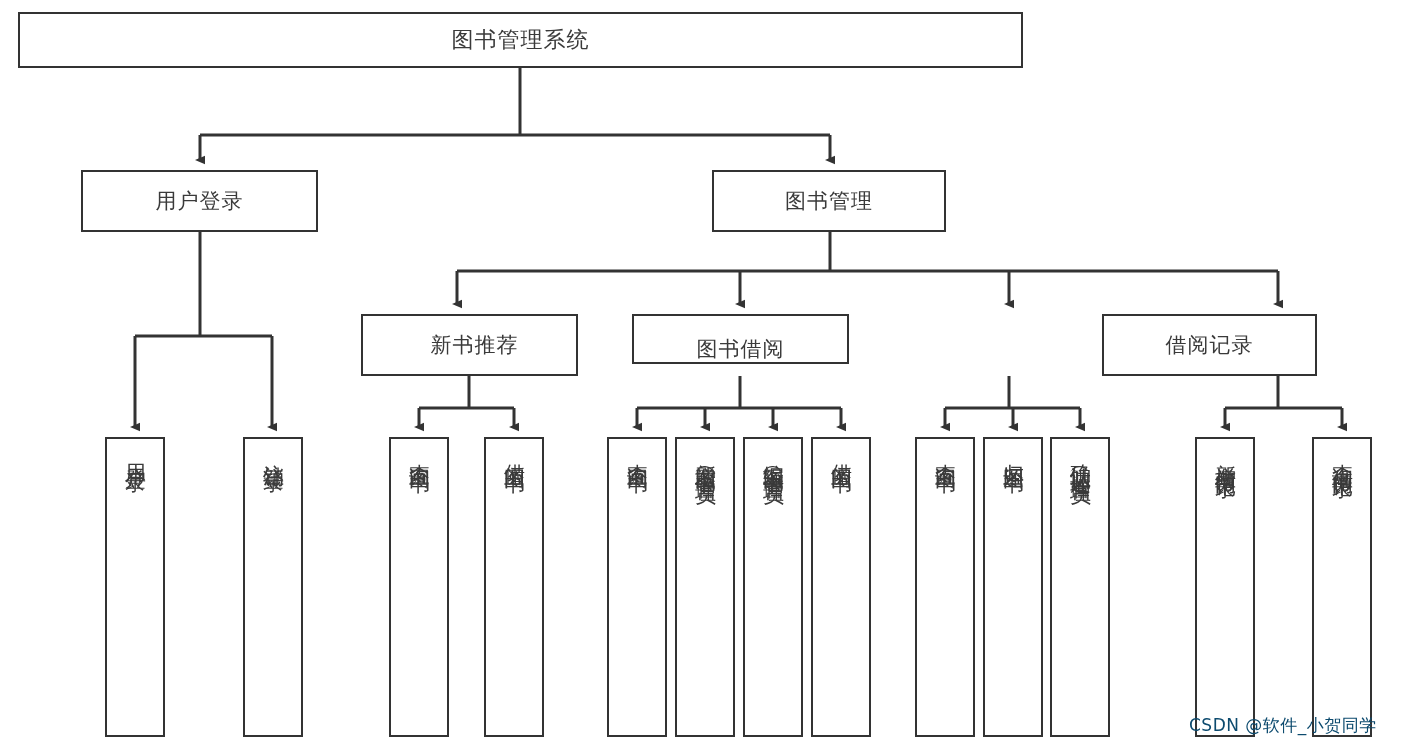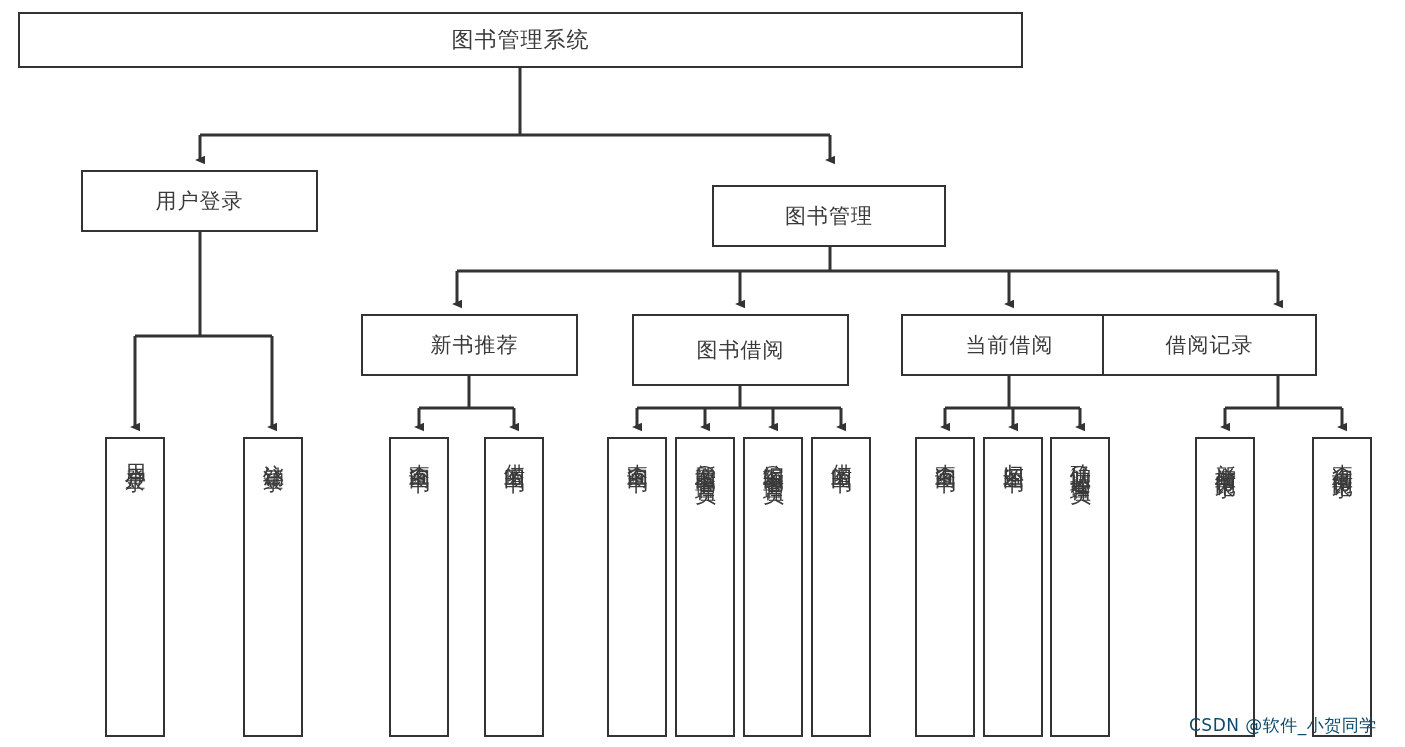--- a/index.html
+++ b/index.html
@@ -125,32 +125,29 @@
     </g>
   </svg>
 
   <div class="node" id="node-root" style="left:18px; top:12px; width:1005px; height:56px;">
     <span class="node-label">图书管理系统</span>
   </div>
 
   <div class="node" style="left:81px; top:170px; width:237px; height:62px;">
     <span class="node-label">用户登录</span>
   </div>
-  <div class="node" style="left:712px; top:185px; width:234px; height:62px;">
+  <div class="node" style="left:712px; top:170px; width:234px; height:62px;">
     <span class="node-label">图书管理</span>
   </div>
 
   <div class="node" style="left:361px; top:314px; width:217px; height:62px;padding-left:10px;">
     <span class="node-label">新书推荐</span>
   </div>
-  <div class="node" style="left:632px; top:314px; width:217px; height:72px;">
+  <div class="node" style="left:632px; top:314px; width:217px; height:50px;align-items:flex-end;">
     <span class="node-label">图书借阅</span>
-  </div>
-  <div class="node" style="left:901px; top:314px; width:217px; height:62px;">
-    <span class="node-label">当前借阅</span>
   </div>
   <div class="node" style="left:1102px; top:314px; width:215px; height:62px;">
     <span class="node-label">借阅记录</span>
   </div>
 
   <div class="node leaf" style="left:105px; top:437px; width:60px; height:300px;">
     <span class="node-label">用户登录</span>
   </div>
   <div class="node leaf" style="left:243px; top:437px; width:60px; height:300px;">
     <span class="node-label">注销登录</span>

